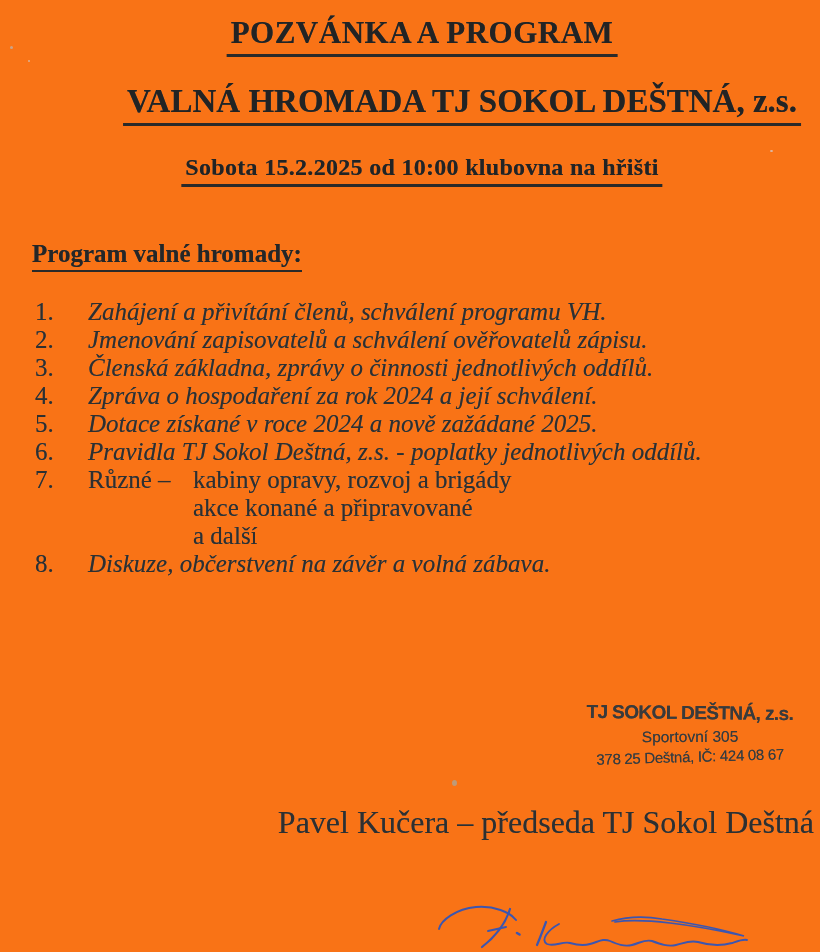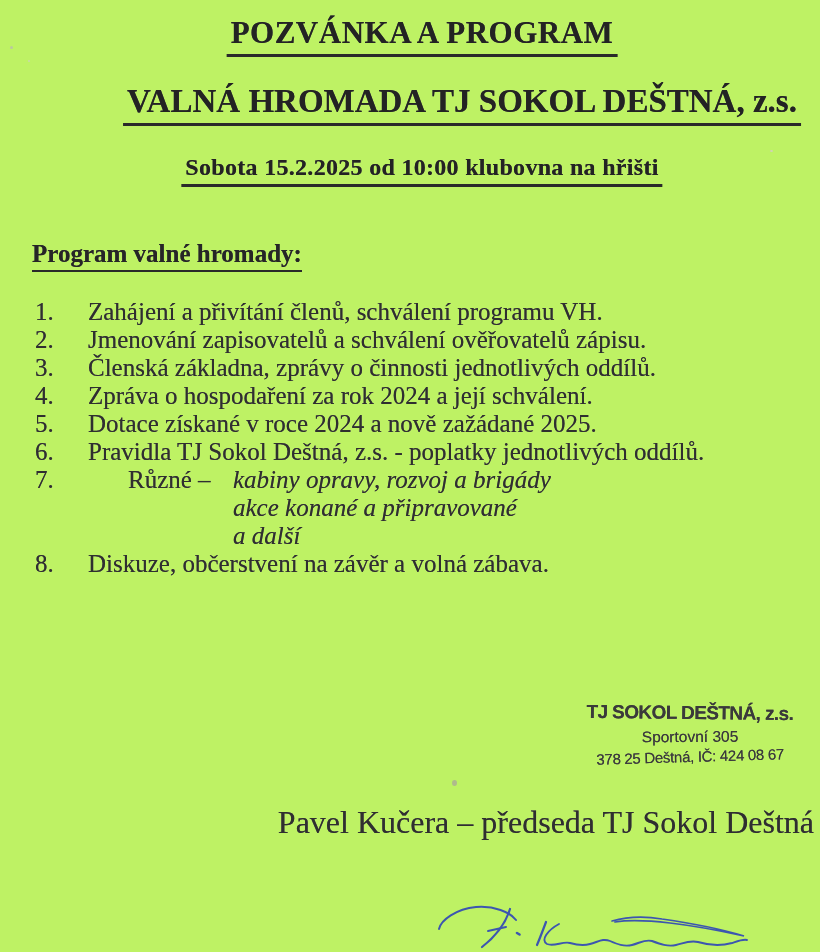--- a/index.html
+++ b/index.html
@@ -1,21 +1,21 @@
 <!DOCTYPE html>
 <html lang="cs"><head>
 <meta charset="utf-8">
 <style>
   html, body { margin: 0; padding: 0; background: #e8e8e8; }
   .page {
     position: relative;
     width: 820px;
     height: 952px;
     margin: 0 auto;
-    background: #bef264;
+    background: #f97316;
     overflow: hidden;
     font-family: "Liberation Serif", "DejaVu Serif", serif;
     color: #2f2f2f;
   }
   
   .doc-heading {
     position: absolute;
     left: 50%;
     transform: translateX(calc(-50% + 12px));
     white-space: nowrap;
@@ -48,23 +48,23 @@
     position: absolute;
     left: 35px;
     top: 298px;
     width: 770px;
     font-size: 25px;
     line-height: 28px;
     text-shadow: 0 0 0.5px #666;
   }
   .agenda-row { display: flex; align-items: flex-start; }
   .agenda-num { flex: 0 0 53px; }
-  .agenda-text { flex: 1 1 auto; white-space: nowrap; }
-  .agenda-label { flex: 0 0 105px; white-space: nowrap; margin-left: 40px; }
-  .agenda-sublines { flex: 1 1 auto; font-style: italic; }
+  .agenda-text { flex: 1 1 auto; white-space: nowrap; font-style: italic; }
+  .agenda-label { flex: 0 0 105px; white-space: nowrap; }
+  .agenda-sublines { flex: 1 1 auto; }
   .agenda-subline { white-space: nowrap; }
 
   
   .stamp {
     position: absolute;
     left: 578px;
     top: 702px;
     width: 224px;
     text-align: center;
     font-family: "Liberation Sans", "DejaVu Sans", sans-serif;

